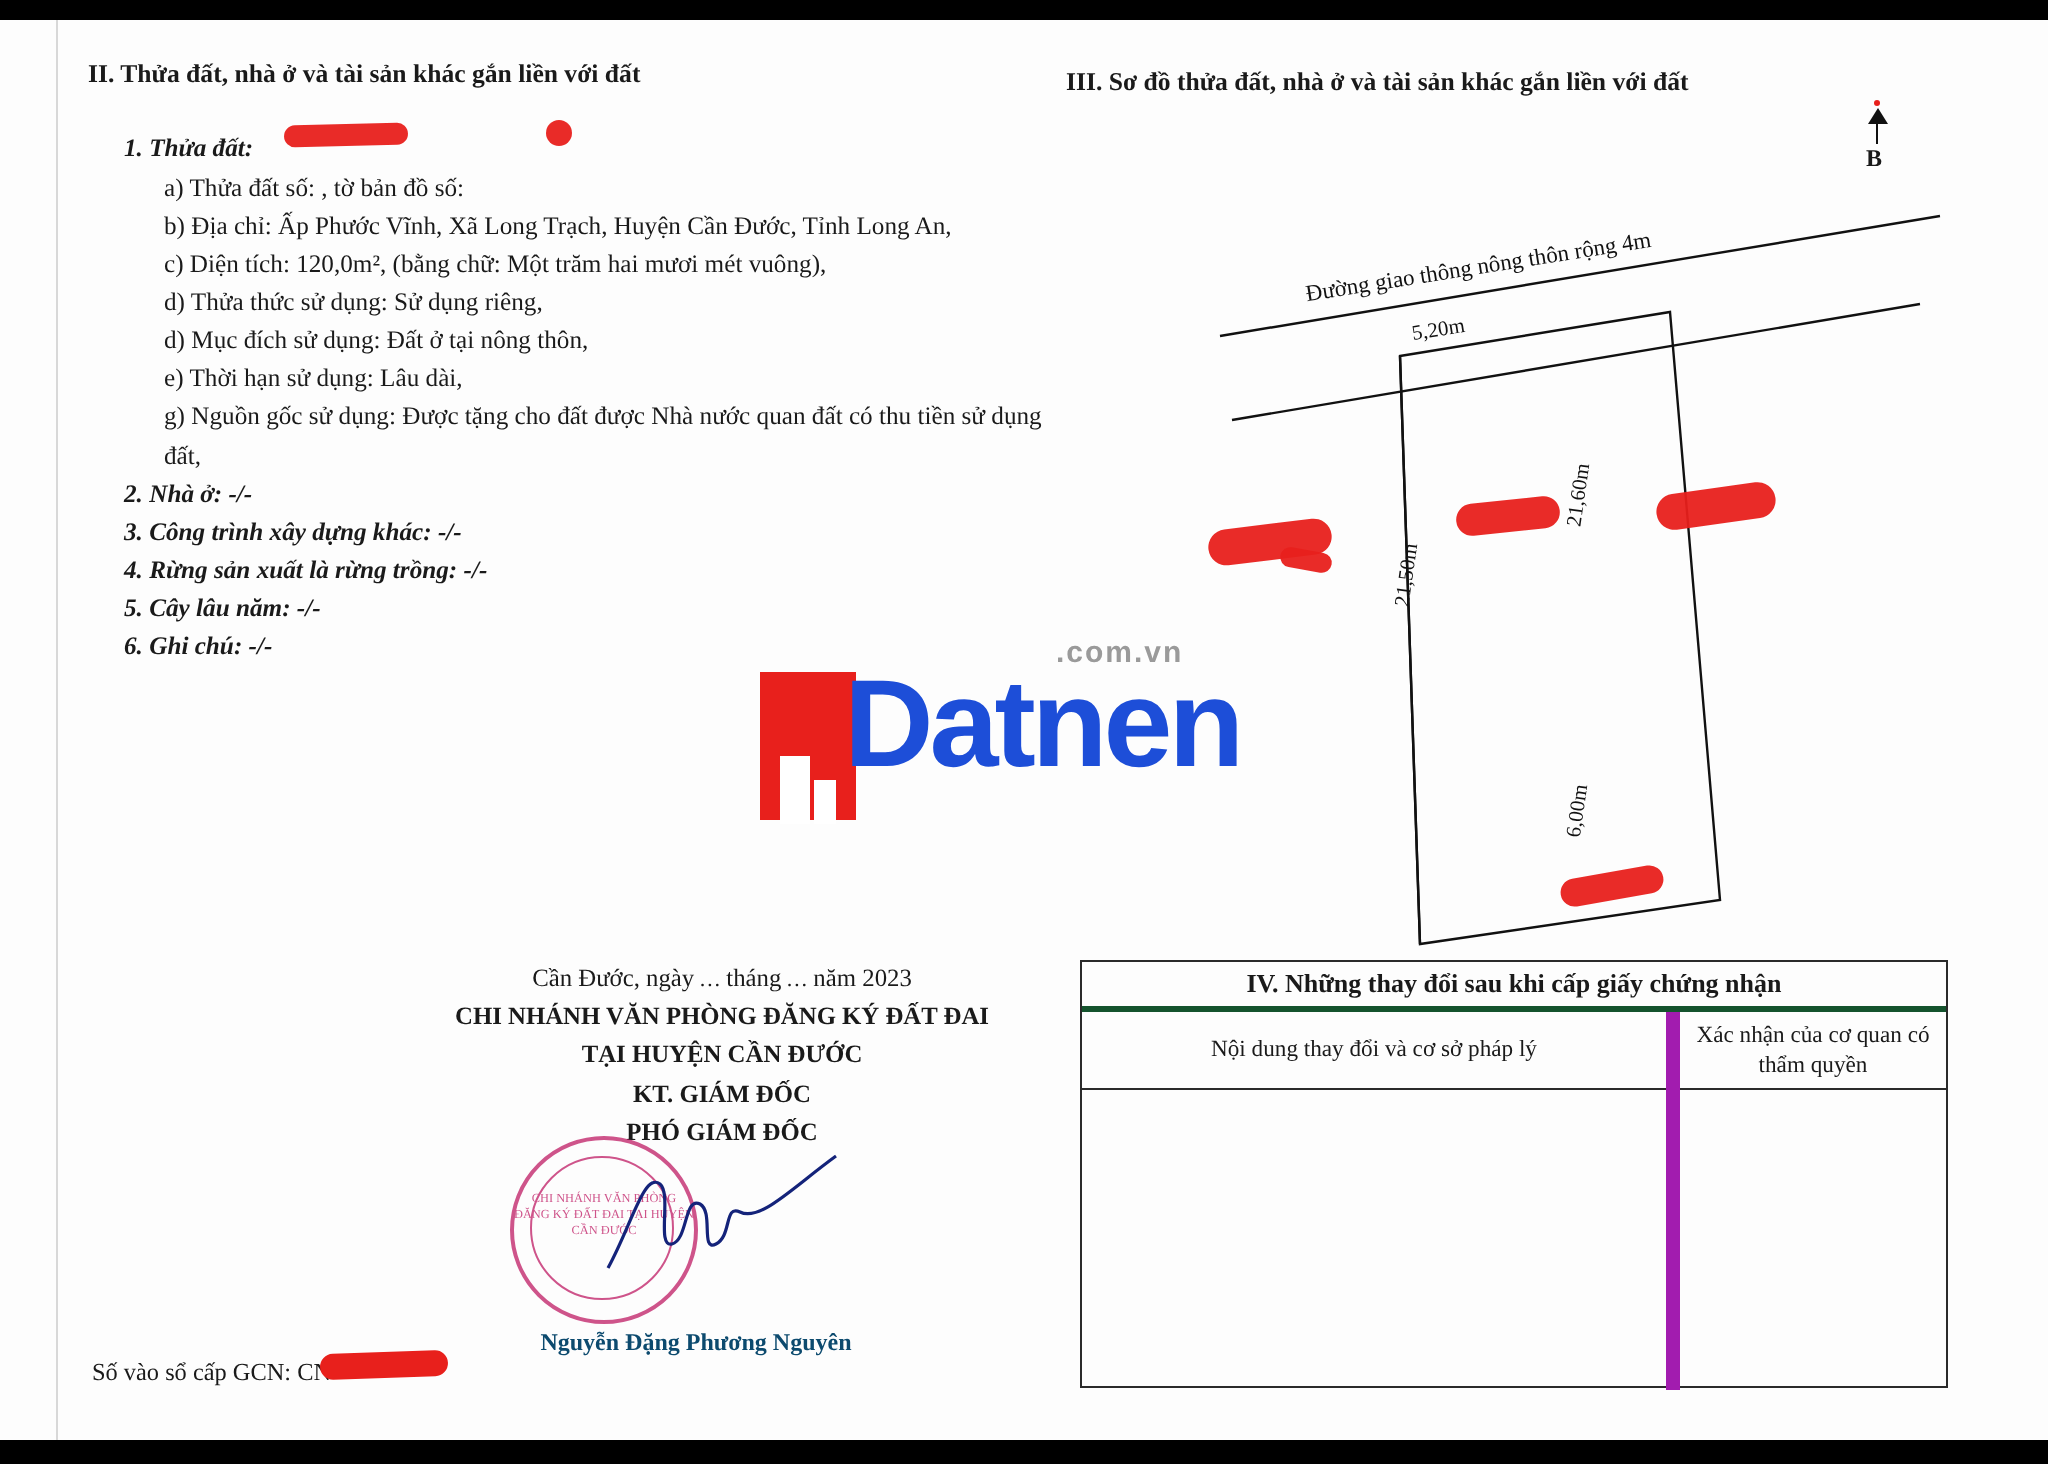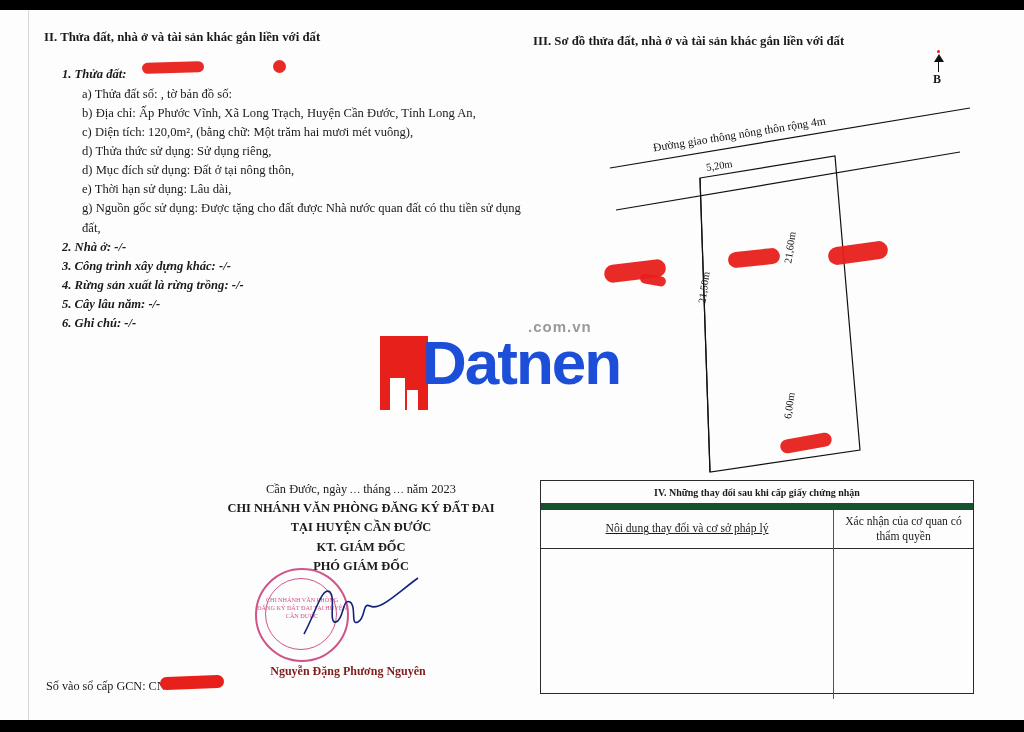--- a/index.html
+++ b/index.html
@@ -293,21 +293,21 @@
     height: 76px;
   }
   .signer-name {
     position: absolute;
     left: 248px;
     top: 664px;
     width: 200px;
     text-align: center;
     font-weight: bold;
     font-size: 12px;
-    color: #7f1d1d;
+    color: #0c4a6e;
     font-family: "Liberation Serif", serif;
   }
 
   .gcn {
     position: absolute;
     left: 46px;
     top: 679px;
     font-size: 12.2px;
   }
   .r-gcn {
@@ -326,35 +326,34 @@
     position: absolute;
     left: 540px;
     top: 480px;
     width: 432px;
     height: 212px;
     border: 1px solid #2a2a2a;
     font-size: 11.6px;
   }
   .sec4 .hdr {
     height: 22px;
-    border-bottom: 7px solid #14532d;
+    border-bottom: 3px solid #14532d;
     display: flex;
     align-items: center;
     justify-content: center;
     font-weight: bold;
-    font-size: 10px;
+    font-size: 13px;
   }
   .sec4 .cols {
     display: flex;
     height: 189px;
   }
   .sec4 .col-left {
     flex: 0 0 292px;
-    border-right: 1px solid #a21caf;
-    text-decoration: underline;
+    border-right: 7px solid #a21caf;
   }
   .sec4 .col-right {
     flex: 1 1 auto;
   }
   .sec4 .colhdr {
     height: 38px;
     border-bottom: 1px solid #2a2a2a;
     display: flex;
     align-items: center;
     justify-content: center;

